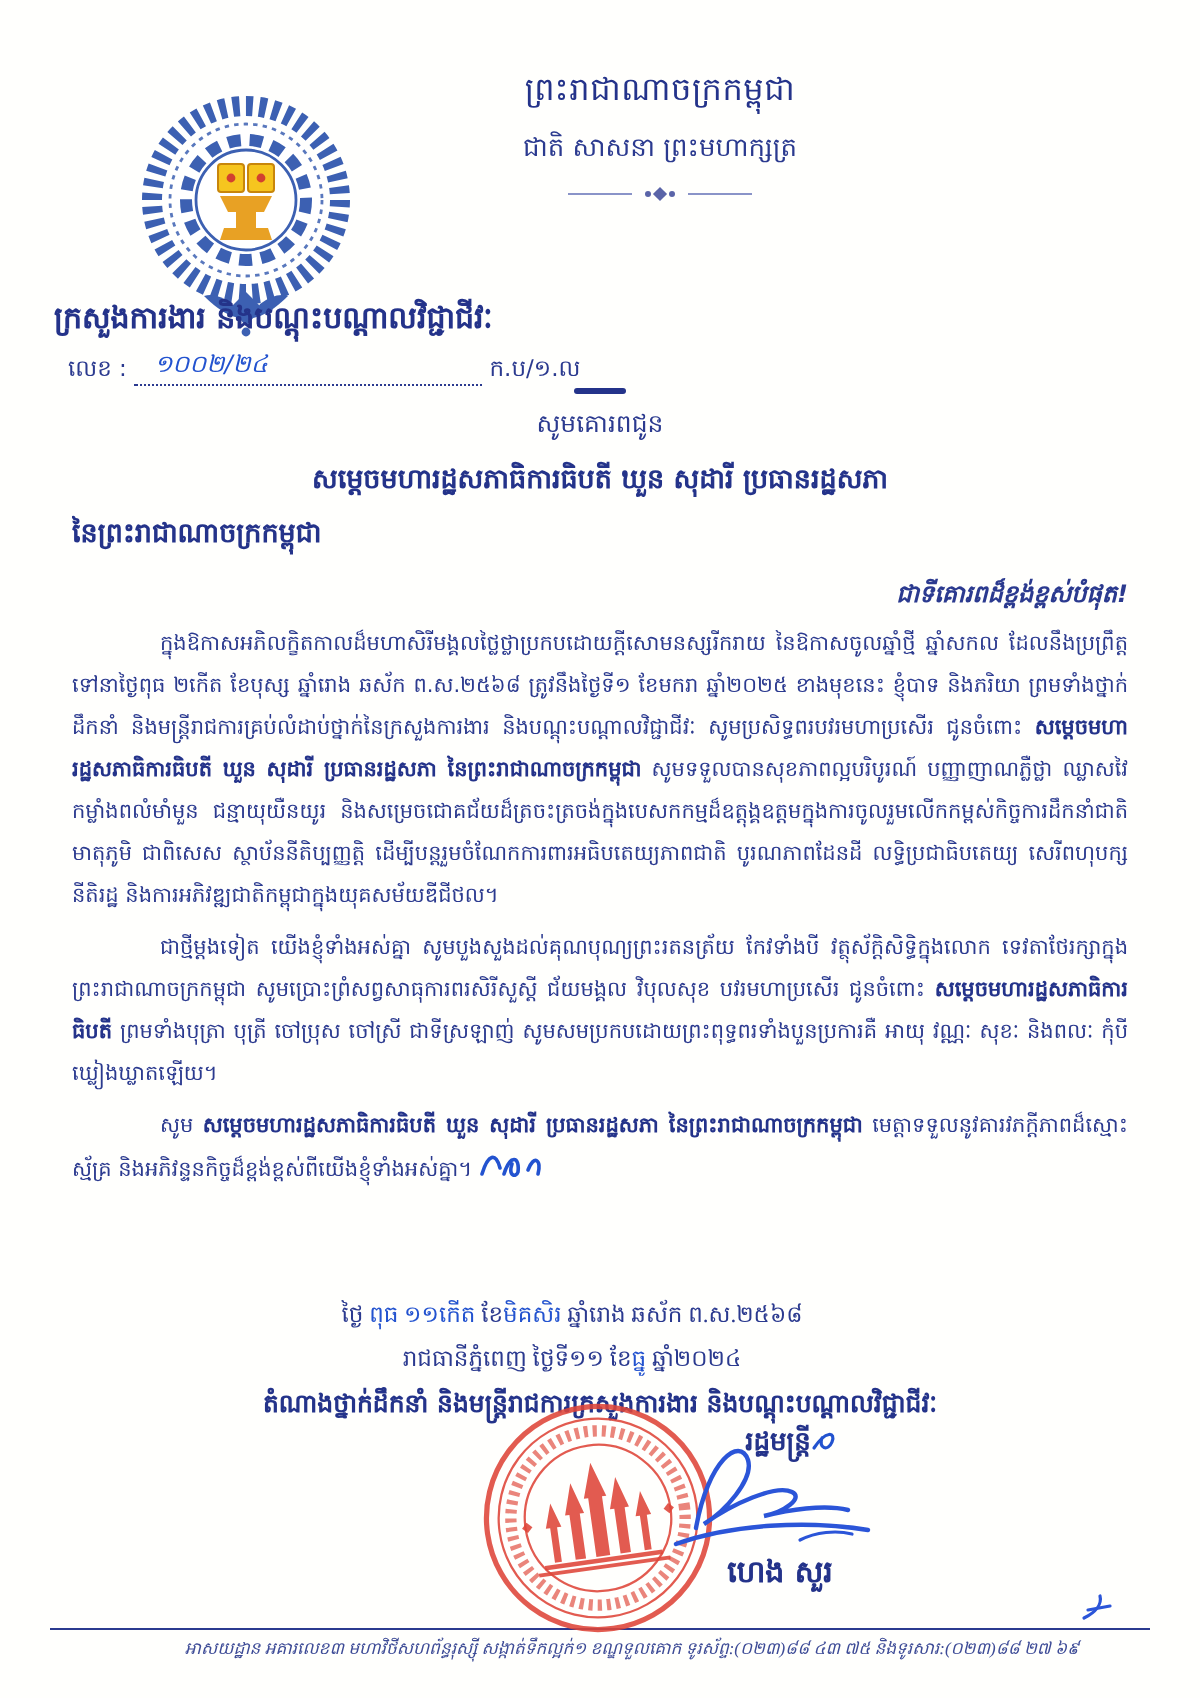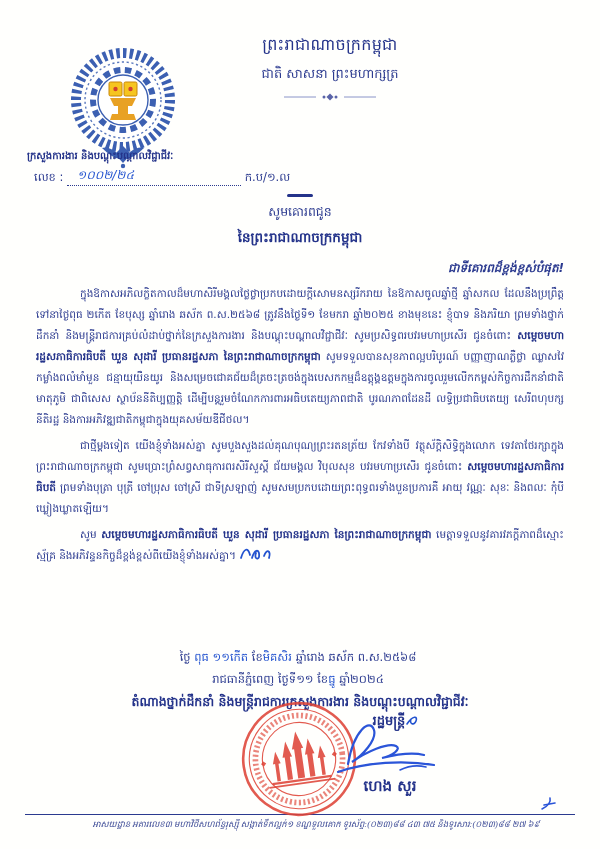--- a/index.html
+++ b/index.html
@@ -12,41 +12,41 @@
 
   
   .emblem{position:absolute;left:58px;top:40px;width:130px;height:130px;}
   .header-right{position:absolute;left:200px;top:34px;width:260px;text-align:center;}
   .kingdom{font-size:16px;font-weight:normal;color:#24338a;letter-spacing:.3px;}
   .motto{font-size:13px;margin-top:7px;color:#2b3a8f;}
   .motto-orn{margin-top:9px;}
 
   
   .ministry{position:absolute;left:14px;top:149px;width:300px;}
-  .ministry-name{font-weight:bold;font-size:10px;color:#24338a;padding-left:13px;}
+  .ministry-name{font-weight:bold;font-size:15px;color:#24338a;padding-left:13px;}
   .ref-line{font-size:11.5px;margin-top:5px;padding-left:20px;white-space:nowrap;}
   .ref-dotted{display:inline-block;min-width:160px;border-bottom:1.2px dotted #2b3a8f;
     text-align:left;padding:0 4px 0 10px;color:#2353cf;font-style:italic;
     transform:translateY(-2px);font-size:12px;}
 
   
   .content{position:absolute;left:36px;top:190px;width:528px;height:458px;overflow:hidden;}
   .doc-title{text-align:center;font-weight:bold;font-size:14px;color:#24338a;}
   .title-rule{width:26px;height:2.5px;background:#24338a;margin:4px auto 7px;border-radius:2px;}
   .sal-intro{text-align:center;font-weight:normal;font-size:12.5px;margin-top:2px;}
   .sal-recipient{text-align:center;font-weight:bold;font-size:13.5px;margin-top:9px;color:#24338a;}
-  .sal-kingdom{text-align:center;font-weight:bold;font-size:13.5px;margin-top:7px;color:#24338a;}
+  .sal-kingdom{font-weight:bold;font-size:13.5px;margin-top:7px;color:#24338a;}
   .respect{text-align:right;font-weight:bold;font-style:italic;font-size:12px;margin-top:11px;}
   .content p{font-size:10.5px;line-height:21px;text-align:justify;text-indent:44px;margin:5px 0 0;}
   .content p b{color:#24338a;}
   .hw{color:#2353cf;}
   .hw-mark{vertical-align:-2px;margin-left:3px;}
 
   
-  .date1,.date2{position:absolute;left:12px;width:572px;text-align:center;font-size:11.5px;}
+  .date1,.date2{position:absolute;left:0;width:572px;text-align:center;font-size:11.5px;font-family:Liberation Serif, serif;}
   .date1{top:650px;}
   .date2{top:672px;}
   .rep-line{position:absolute;left:0;top:694px;width:600px;text-align:center;
     font-weight:bold;font-size:12.5px;color:#24338a;}
   .minister-title{position:absolute;left:316px;top:712px;width:160px;text-align:center;
     font-weight:bold;font-size:13px;color:#24338a;z-index:3;}
   .stamp{position:absolute;left:238px;top:698px;width:122px;height:122px;
     transform:rotate(-8deg);z-index:1;}
   .signature{position:absolute;left:330px;top:714px;width:110px;height:72px;z-index:2;}
   .minister-name{position:absolute;left:320px;top:776px;width:140px;text-align:center;
@@ -101,20 +101,21 @@
       <span>លេខ :</span>
       <span class="ref-dotted">១០០២/២៤</span>
       <span>ក.ប/១.ល</span>
     </div>
   </div>
 
   <div class="content">
     <div class="title-rule"></div>
 
     <div class="sal-intro">សូមគោរពជូន</div>
+    <div class="sal-recipient">សម្ដេចមហារដ្ឋសភាធិការធិបតី ឃួន សុដារី ប្រធានរដ្ឋសភា</div>
     <div class="sal-kingdom">នៃព្រះរាជាណាចក្រកម្ពុជា</div>
     <div class="respect">ជាទីគោរពដ៏ខ្ពង់ខ្ពស់បំផុត!</div>
 
     <p><span>ក្នុងឱកាសអភិលក្ខិតកាលដ៏មហាសិរីមង្គលថ្លៃថ្លាប្រកបដោយក្ដីសោមនស្សរីករាយ នៃឱកាសចូលឆ្នាំថ្មី ឆ្នាំសកល ដែលនឹងប្រព្រឹត្តទៅនាថ្ងៃពុធ ២កើត ខែបុស្ស ឆ្នាំរោង ឆស័ក ព.ស.២៥៦៨ ត្រូវនឹងថ្ងៃទី១ ខែមករា ឆ្នាំ២០២៥ ខាងមុខនេះ ខ្ញុំបាទ និងភរិយា ព្រមទាំងថ្នាក់ដឹកនាំ និងមន្ត្រីរាជការគ្រប់លំដាប់ថ្នាក់នៃក្រសួងការងារ និងបណ្ដុះបណ្ដាលវិជ្ជាជីវៈ សូមប្រសិទ្ធពរបវរមហាប្រសើរ ជូនចំពោះ </span><b>សម្ដេចមហារដ្ឋសភាធិការធិបតី ឃួន សុដារី ប្រធានរដ្ឋសភា នៃព្រះរាជាណាចក្រកម្ពុជា</b><span> សូមទទួលបានសុខភាពល្អបរិបូរណ៍ បញ្ញាញាណភ្លឺថ្លា ឈ្លាសវៃ កម្លាំងពលំមាំមួន ជន្មាយុយឺនយូរ និងសម្រេចជោគជ័យដ៏ត្រចះត្រចង់ក្នុងបេសកកម្មដ៏ឧត្ដុង្គឧត្ដមក្នុងការចូលរួមលើកកម្ពស់កិច្ចការដឹកនាំជាតិមាតុភូមិ ជាពិសេស ស្ថាប័ននីតិប្បញ្ញត្តិ ដើម្បីបន្តរួមចំណែកការពារអធិបតេយ្យភាពជាតិ បូរណភាពដែនដី លទ្ធិប្រជាធិបតេយ្យ សេរីពហុបក្ស នីតិរដ្ឋ និងការអភិវឌ្ឍជាតិកម្ពុជាក្នុងយុគសម័យឌីជីថល។</span></p>
 
     <p><span>ជាថ្មីម្ដងទៀត យើងខ្ញុំទាំងអស់គ្នា សូមបួងសួងដល់គុណបុណ្យព្រះរតនត្រ័យ កែវទាំងបី វត្ថុស័ក្ដិសិទ្ធិក្នុងលោក ទេវតាថែរក្សាក្នុងព្រះរាជាណាចក្រកម្ពុជា សូមប្រោះព្រំសព្វសាធុការពរសិរីសួស្ដី ជ័យមង្គល វិបុលសុខ បវរមហាប្រសើរ ជូនចំពោះ </span><b>សម្ដេចមហារដ្ឋសភាធិការធិបតី</b><span> ព្រមទាំងបុត្រា បុត្រី ចៅប្រុស ចៅស្រី ជាទីស្រឡាញ់ សូមសមប្រកបដោយព្រះពុទ្ធពរទាំងបួនប្រការគឺ អាយុ វណ្ណៈ សុខៈ និងពលៈ កុំបីឃ្លៀងឃ្លាតឡើយ។</span></p>
 
     <p><span>សូម </span><b>សម្ដេចមហារដ្ឋសភាធិការធិបតី ឃួន សុដារី ប្រធានរដ្ឋសភា នៃព្រះរាជាណាចក្រកម្ពុជា</b><span> មេត្ដាទទួលនូវគារវភក្ដីភាពដ៏ស្មោះស្ម័គ្រ និងអភិវន្ទនកិច្ចដ៏ខ្ពង់ខ្ពស់ពីយើងខ្ញុំទាំងអស់គ្នា។</span><svg class="hw-mark" width="34" height="16" viewBox="0 0 34 16">
           <g fill="none" stroke="#2353cf" stroke-width="1.8" stroke-linecap="round">
             <path d="M2,13 C5,3 9,2 11,10 M13,13 C16,3 21,4 20,12 C19,15 15,14 17,8"></path>

